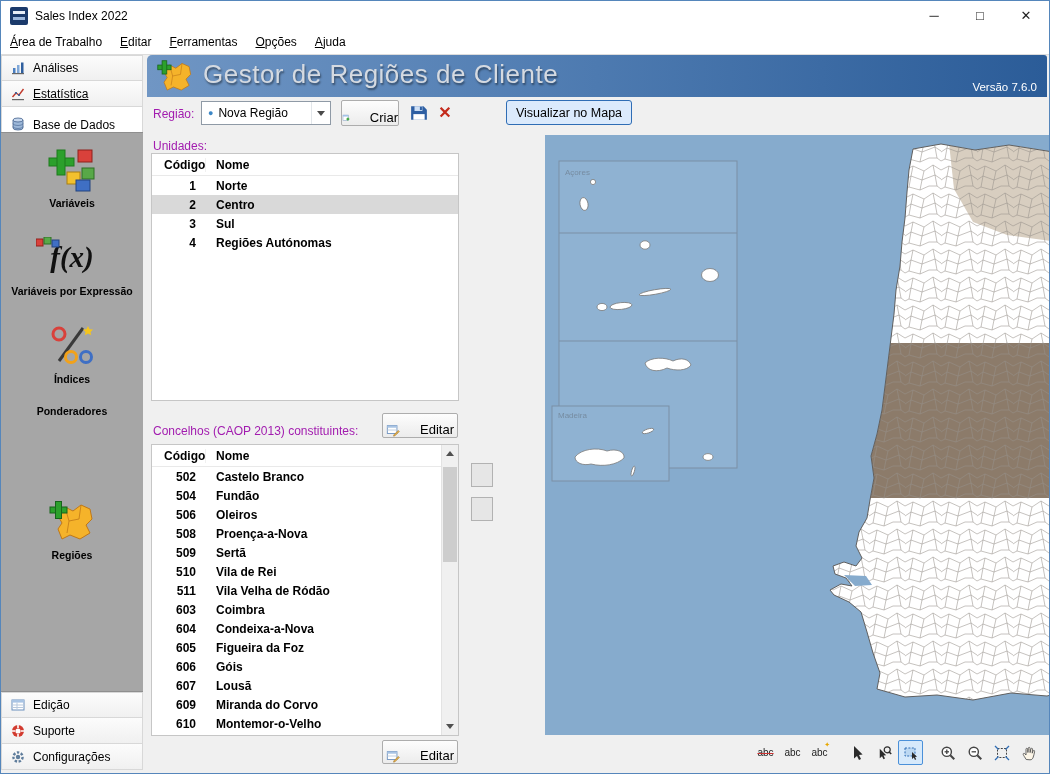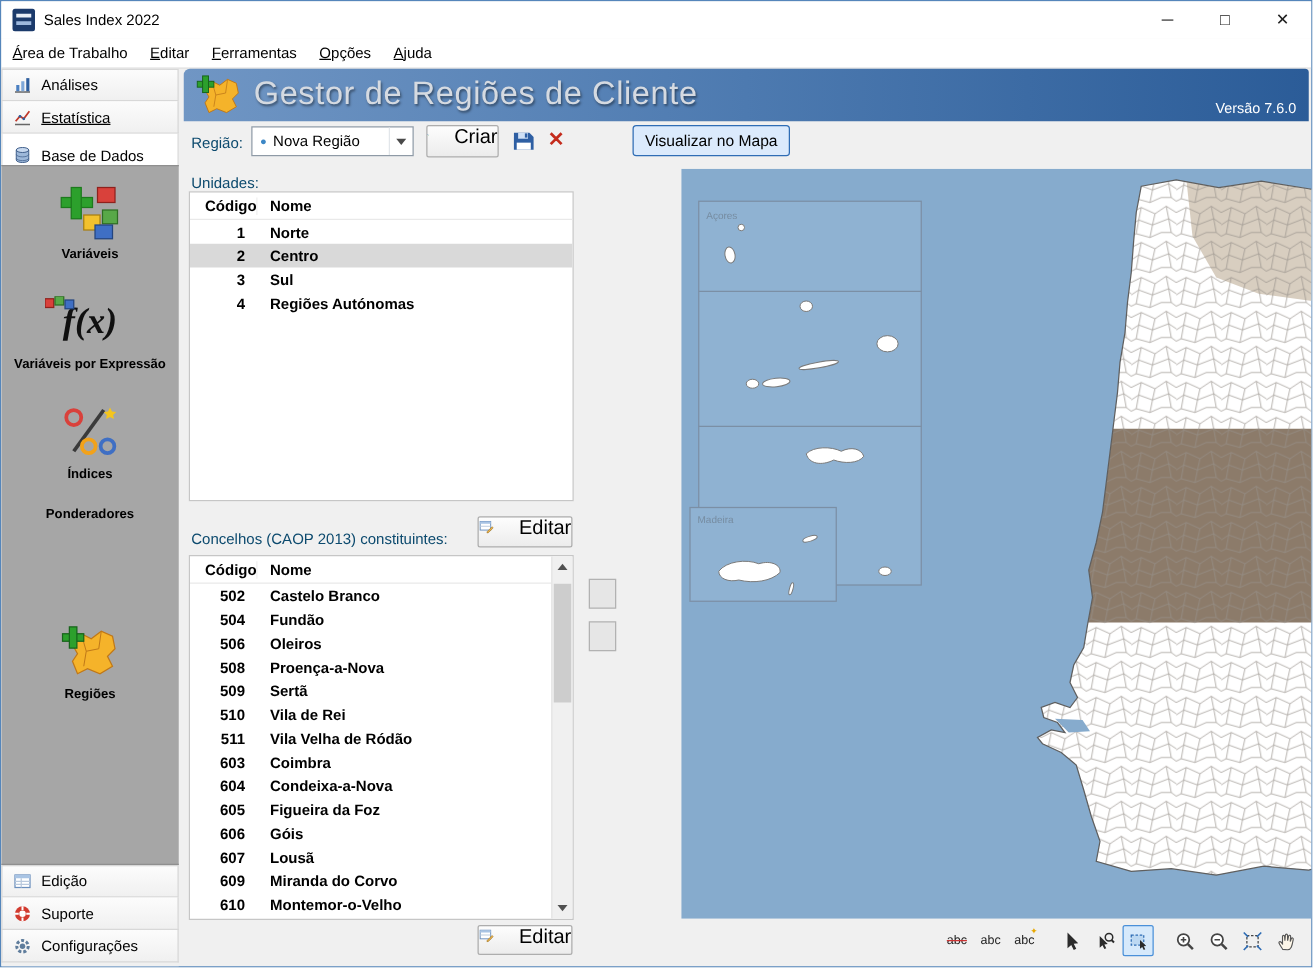--- a/index.html
+++ b/index.html
@@ -45,28 +45,28 @@
 
   
   .banner{position:absolute;left:146px;top:54px;width:900px;height:42px;
     background:linear-gradient(to right,#7096c4,#4d7ab0,#2b5c98);border-radius:5px 3px 0 0;}
   .banner-title{position:absolute;left:56px;top:4px;font-size:26px;color:#d5dae1;
     text-shadow:1px 2px 2px rgba(0,0,0,.45);letter-spacing:.5px;}
   .banner-version{position:absolute;right:10px;bottom:4px;font-size:11.5px;color:#ffffff;}
   .banner-icon{position:absolute;left:10px;top:3px;}
 
   
-  .lbl{position:absolute;font-size:12px;color:#0c4a6e;}
+  .lbl{position:absolute;font-size:12px;color:#a21caf;}
   .combo{position:absolute;left:200px;top:100px;width:130px;height:24px;background:#fff;
     border:1px solid #8f9aa6;box-sizing:border-box;display:flex;align-items:center;padding-left:6px;}
   .combo .dot{color:#3c87c6;font-size:9px;margin-right:5px;}
   .combo .arrow-zone{position:absolute;right:0;top:0;width:18px;height:100%;display:flex;align-items:center;justify-content:center;border-left:1px solid #e2e6ea;}
   .tri-down{width:0;height:0;border-left:4px solid transparent;border-right:4px solid transparent;border-top:5px solid #4a4a4a;}
   .btn{position:absolute;box-sizing:border-box;background:linear-gradient(#fdfdfd,#ececec);
-    border:1px solid #adadad;border-radius:2px;display:flex;align-items:flex-start;justify-content:center;gap:20px;font-size:16px;}
+    border:1px solid #adadad;border-radius:2px;display:flex;align-items:flex-end;justify-content:center;gap:20px;font-size:13px;}
   .icon-btn{position:absolute;width:22px;height:22px;display:flex;align-items:center;justify-content:center;}
   .del-x{color:#c42b1c;font-size:16px;font-weight:bold;line-height:1;}
   .view-map-btn{position:absolute;left:505px;top:99px;width:126px;height:25px;box-sizing:border-box;
     background:#dbeafc;border:1px solid #2f6db5;border-radius:3px;
     display:flex;align-items:center;justify-content:center;font-size:12.5px;}
 
   
   .listbox{position:absolute;background:#fff;border:1px solid #c6c6c6;box-sizing:border-box;overflow:hidden;font-weight:bold;}
   .lhead{display:flex;height:21px;align-items:center;border-bottom:1px solid #e9e9e9;}
   .hc{width:54px;padding-left:12px;box-sizing:border-box;border-right:1px solid #f0f0f0;}

